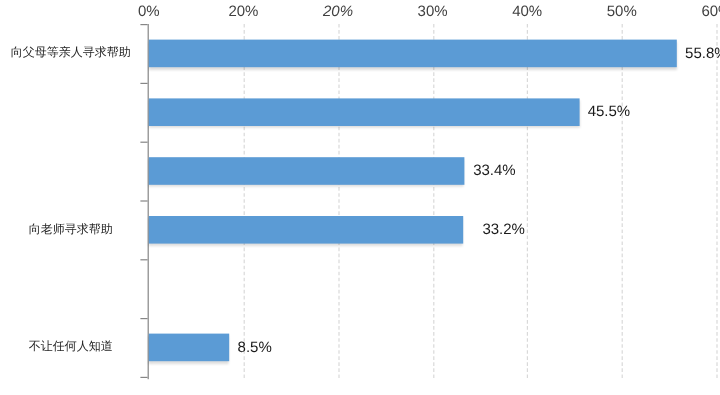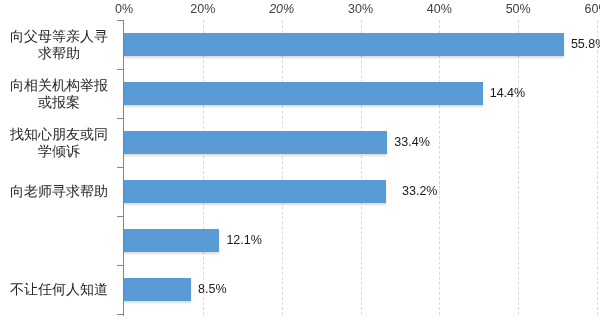--- a/index.html
+++ b/index.html
@@ -111,21 +111,21 @@
   }
   .cat-label {
     position: absolute;
     left: 0;
     width: 118px;
     height: 49px;
     display: flex;
     align-items: center;
     justify-content: center;
     text-align: center;
-    font-size: 14px;
+    font-size: 10px;
     line-height: 17px;
     color: #262626;
     padding: 0 4px;
     box-sizing: border-box;
   }
   .cat-label span {
     display: block;
     max-width: 112px;
   }
 </style>
@@ -153,49 +153,39 @@
       <div class="gridline" style="left: 236.5px;"></div>
       <div class="gridline" style="left: 315.333px;"></div>
       <div class="gridline" style="left: 394.167px;"></div>
       <div class="gridline" style="left: 473px;"></div>
       <div class="bar-row" style="top: 0px; width: 473px;">
         <div class="bar" title="55.8%" style="width: 439.89px; background: rgb(91, 155, 213);"></div>
         <div class="bar-value" style="left: 446.89px;">55.8%</div>
       </div>
       <div class="bar-row" style="top: 49px; width: 473px;">
         <div class="bar" title="45.5%" style="width: 358.692px; background: rgb(91, 155, 213);"></div>
-        <div class="bar-value" style="left: 365.692px;">14.4%</div>
+        <div class="bar-value" style="left: 365.692px;">45.5%</div>
       </div>
       <div class="bar-row" style="top: 98px; width: 473px; padding-left: 40px;">
         <div class="bar" title="33.4%" style="width: 263.303px; background: rgb(91, 155, 213);"></div>
         <div class="bar-value" style="left: 270.303px;">33.4%</div>
       </div>
       <div class="bar-row" style="top: 147px; width: 473px;">
         <div class="bar" title="33.2%" style="width: 261.727px; background: rgb(91, 155, 213);"></div>
         <div class="bar-value" style="left: 278px;">33.2%</div>
       </div>
-      <div class="bar-row" style="top: 196px; width: 473px;">
-        <div class="bar" title="12.1%" style="width: 95.3883px; background: rgb(91, 155, 213);"></div>
-        <div class="bar-value" style="left: 102.388px;">12.1%</div>
-      </div>
       <div class="bar-row" style="top: 245px; width: 473px; padding-left: 40px;">
         <div class="bar" title="8.5%" style="width: 67.0083px; background: rgb(91, 155, 213);"></div>
         <div class="bar-value" style="left: 74.0083px;">8.5%</div>
       </div>
     </div>
 
   <div id="category-labels">
       <div class="cat-label" style="top: 0px;">
         <span>向父母等亲人寻求帮助</span>
-      </div>
-      <div class="cat-label" style="top: 49px;">
-        <span>向相关机构举报或报案</span>
-      </div>
-      <div class="cat-label" style="top: 98px;">
-        <span>找知心朋友或同学倾诉</span>
       </div>
       <div class="cat-label" style="top: 147px;">
         <span>向老师寻求帮助</span>
       </div>
       <div class="cat-label" style="top: 245px;">
         <span>不让任何人知道</span>
       </div>
     </div>
 
 <div class="y-tick" style="top: 20px;"></div>

